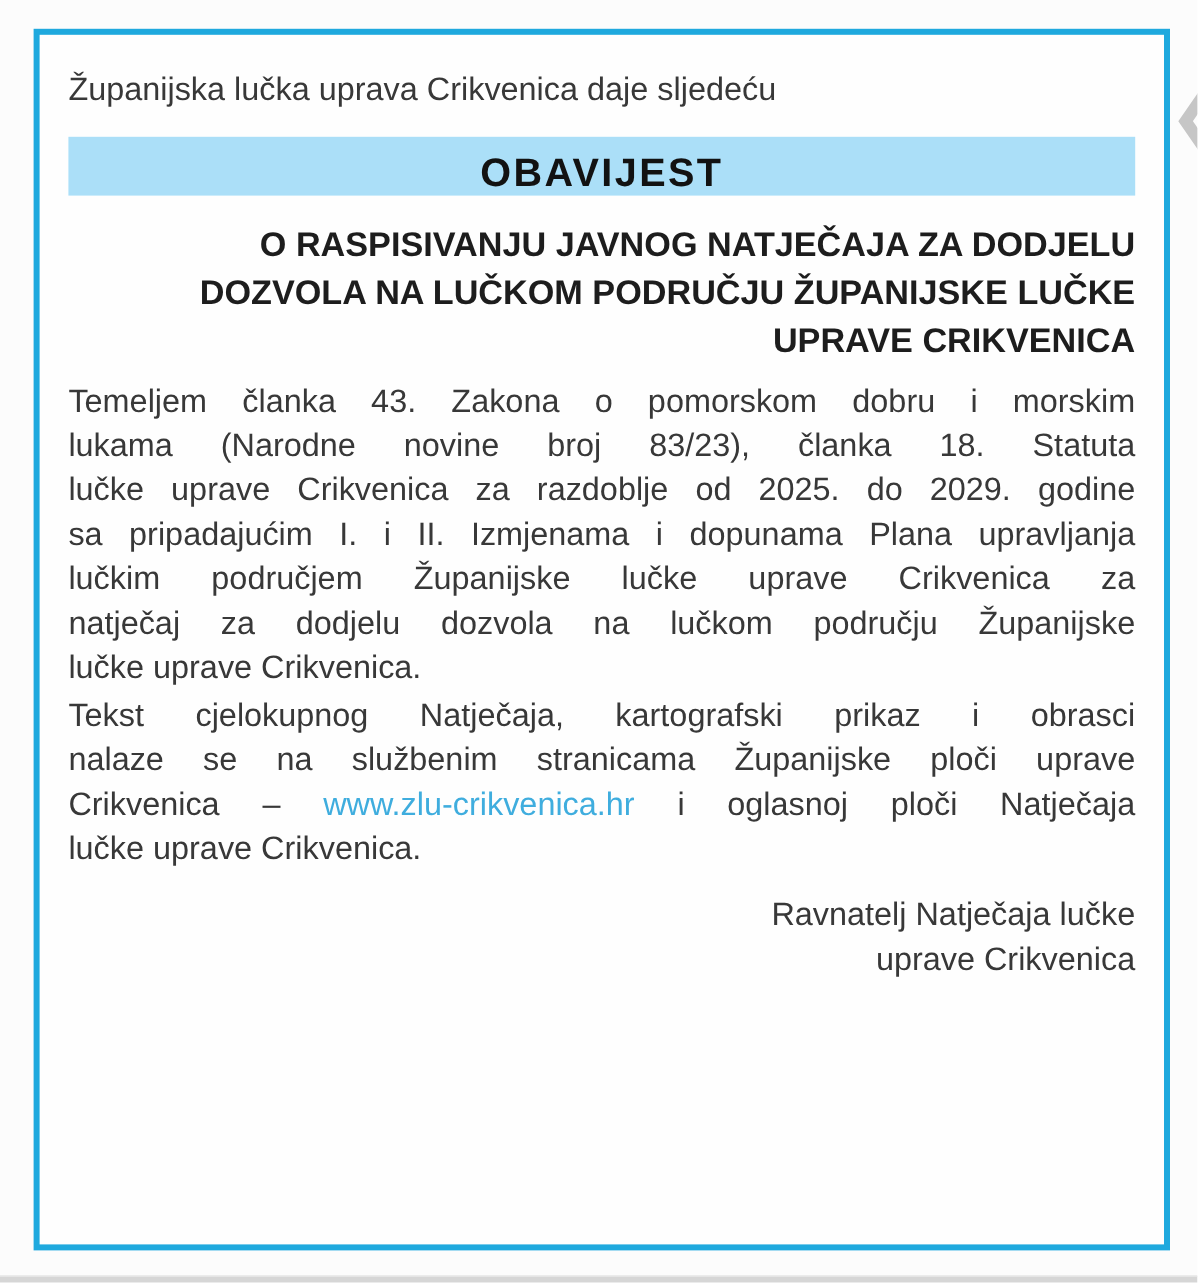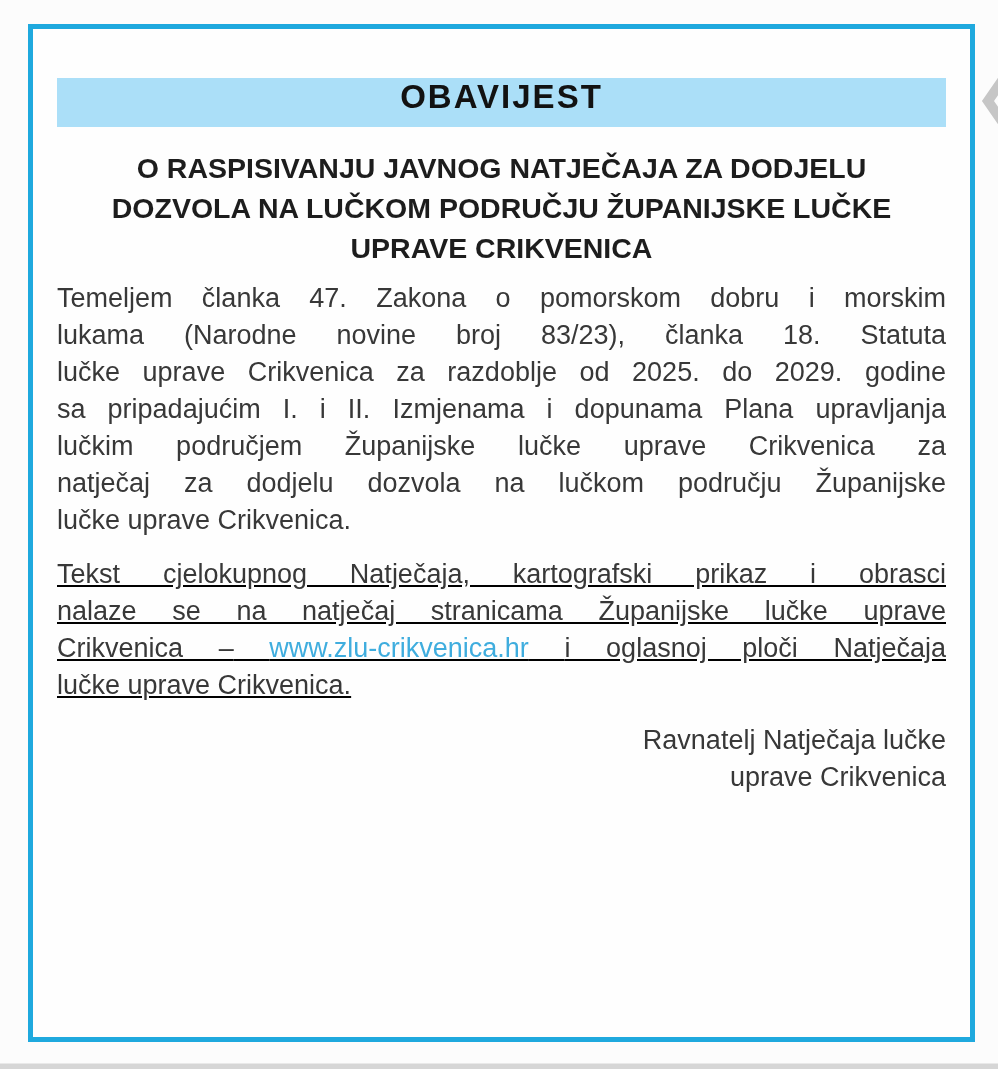--- a/index.html
+++ b/index.html
@@ -35,39 +35,39 @@
     font-size: 27px;
     color: var(--text);
     line-height: 34px;
     margin-top: 2px;
   }
   .banner {
     margin-top: 23px;
     background: var(--banner-bg);
     height: 49px;
     display: flex;
-    align-items: flex-start;
+    align-items: flex-end;
     justify-content: center;
   }
   .banner-title {
     font-size: 33px;
     font-weight: bold;
     letter-spacing: 2px;
     color: #121212;
   }
   .doc-heading {
     margin-top: 21px;
-    text-align: center;
+    text-align: right;
     font-weight: bold;
     font-size: 28.5px;
     line-height: 40px;
     color: var(--heading-text);
   }
   .body-par { margin-top: 12px; }
-  .body-par.second { margin-top: 17px; text-decoration: underline; }
+  .body-par.second { margin-top: 3px; }
   .jline {
     font-size: 27px;
     line-height: 37px;
     color: var(--text);
     text-align: justify;
     text-align-last: justify;
   }
   .jline.last { text-align-last: left; }
   .weblink {
     color: var(--link);
@@ -98,44 +98,45 @@
     cursor: pointer;
   }
 </style>
 </head>
 <body>
 
 <div class="page">
 
   <div class="notice-frame">
 
+    <div class="intro-line">Županijska lučka uprava Crikvenica daje sljedeću</div>
 
     <div class="banner">
       <span class="banner-title">OBAVIJEST</span>
     </div>
 
     <div class="doc-heading">
       <div>O RASPISIVANJU JAVNOG NATJEČAJA ZA DODJELU</div>
       <div>DOZVOLA NA LUČKOM PODRUČJU ŽUPANIJSKE LUČKE</div>
       <div>UPRAVE CRIKVENICA</div>
     </div>
 
     <div class="body-par">
-      <div class="jline">Temeljem članka 47. Zakona o pomorskom dobru i morskim</div>
+      <div class="jline">Temeljem članka 43. Zakona o pomorskom dobru i morskim</div>
       <div class="jline">lukama (Narodne novine broj 83/23), članka 18. Statuta</div>
       <div class="jline">lučke uprave Crikvenica za razdoblje od 2025. do 2029. godine</div>
       <div class="jline">sa pripadajućim I. i II. Izmjenama i dopunama Plana upravljanja</div>
       <div class="jline">lučkim područjem Županijske lučke uprave Crikvenica za</div>
       <div class="jline">natječaj za dodjelu dozvola na lučkom području Županijske</div>
       <div class="jline last">lučke uprave Crikvenica.</div>
     </div>
 
     <div class="body-par second">
       <div class="jline">Tekst cjelokupnog Natječaja, kartografski prikaz i obrasci</div>
-      <div class="jline">nalaze se na natječaj stranicama Županijske lučke uprave</div>
+      <div class="jline">nalaze se na službenim stranicama Županijske ploči uprave</div>
       <div class="jline">
         <span>Crikvenica –</span>
         <a class="weblink" href="#">www.zlu-crikvenica.hr</a>
         <span>i oglasnoj ploči Natječaja</span>
       </div>
       <div class="jline last">lučke uprave Crikvenica.</div>
     </div>
 
     <div class="signature">
       <div>Ravnatelj Natječaja lučke</div>

